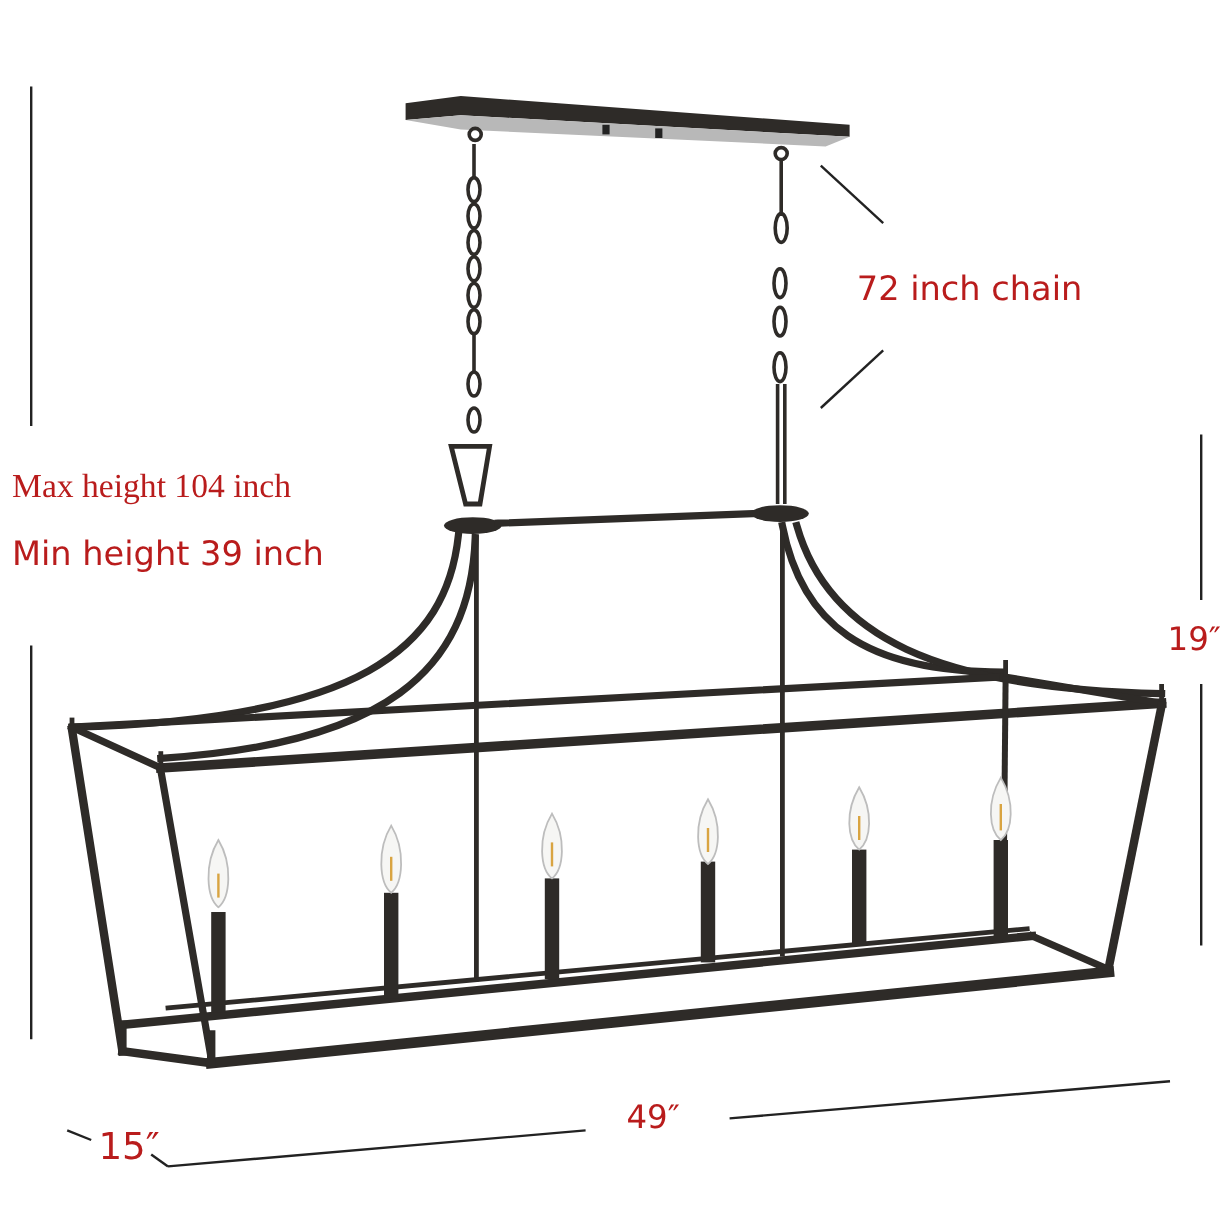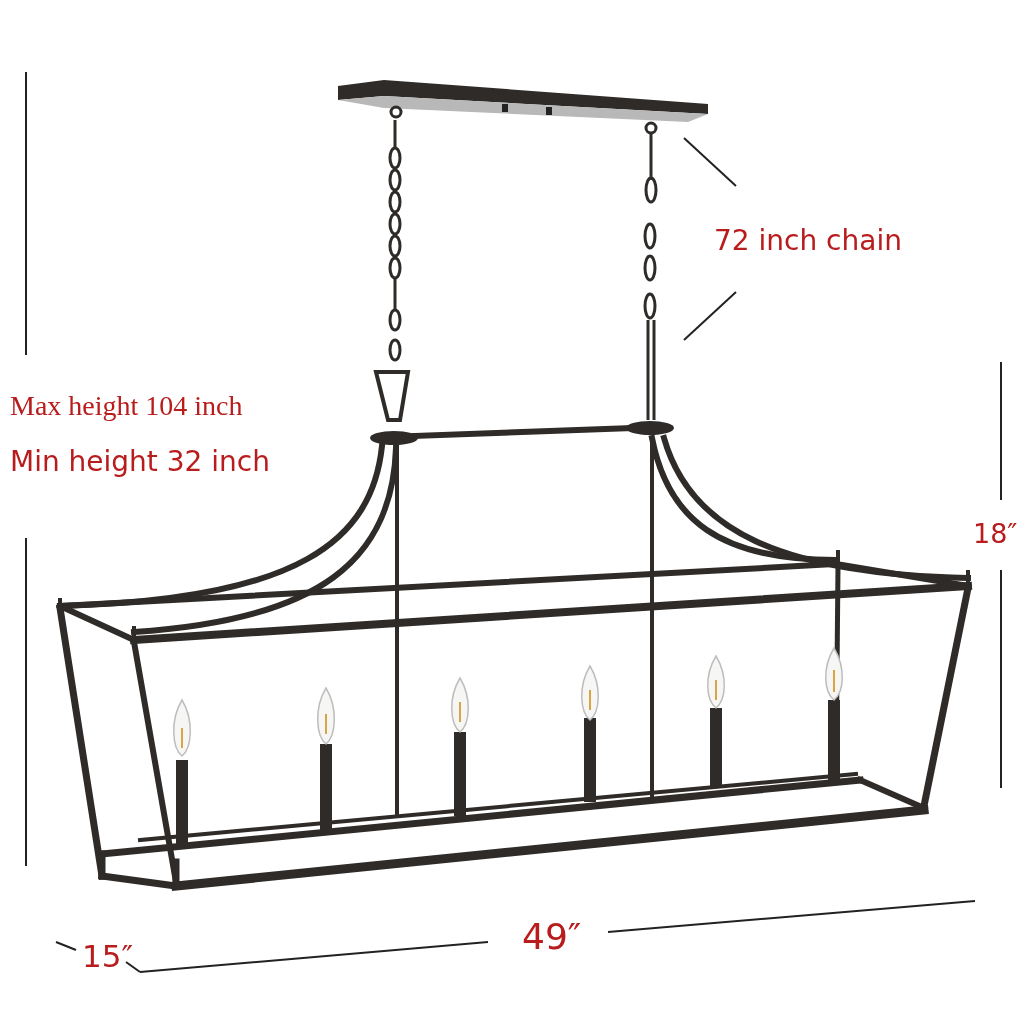--- a/index.html
+++ b/index.html
@@ -2,21 +2,21 @@
 <html><head>
 <meta charset="utf-8">
 <style>
   html,body{margin:0;padding:0;background:#ffffff;}
   body{width:1024px;height:1024px;position:relative;overflow:hidden;font-family:"DejaVu Sans","Liberation Sans",sans-serif;color:#111;}
   .label{position:absolute;white-space:nowrap;color:#b91c1c;}
   .lbl-max{left:10px;top:390px;font-size:28px;font-family:Liberation Serif, serif;}
   .lbl-min{left:10px;top:445px;font-size:28px;}
   .lbl-chain{left:714px;top:224px;font-size:28px;}
   .lbl-h{left:973px;top:518px;font-size:27px;}
-  .lbl-w{left:522px;top:916px;font-size:36px;}
+  .lbl-w{left:522px;top:916px;font-size:27px;}
   .lbl-d{left:82px;top:938px;font-size:31px;}
   svg.art{position:absolute;left:0;top:0;}
 </style>
 </head>
 <body>
 
 <svg class="art" width="1024" height="1024" viewBox="0 0 1024 1024" xmlns="http://www.w3.org/2000/svg">
 
   <g stroke="#222" stroke-width="2" fill="none">
     <line x1="26" y1="72" x2="26" y2="355"></line>
@@ -118,17 +118,17 @@
     <line x1="182" y1="728" x2="182" y2="748"></line>
     <line x1="326" y1="714" x2="326" y2="734"></line>
     <line x1="460" y1="702" x2="460" y2="722"></line>
     <line x1="590" y1="690" x2="590" y2="710"></line>
     <line x1="716" y1="680" x2="716" y2="700"></line>
     <line x1="834" y1="670" x2="834" y2="692"></line>
   </g>
 </svg>
 
 <div class="label lbl-max">Max height 104 inch</div>
-<div class="label lbl-min">Min height 32 inch</div>
+<div class="label lbl-min">Min height 39 inch</div>
 <div class="label lbl-chain">72 inch chain</div>
-<div class="label lbl-h">18″</div>
+<div class="label lbl-h">19″</div>
 <div class="label lbl-w">49″</div>
 <div class="label lbl-d">15″</div>
 
 </body></html>

